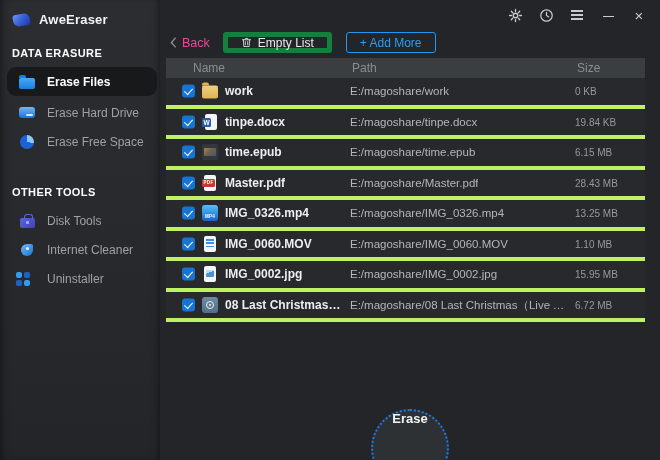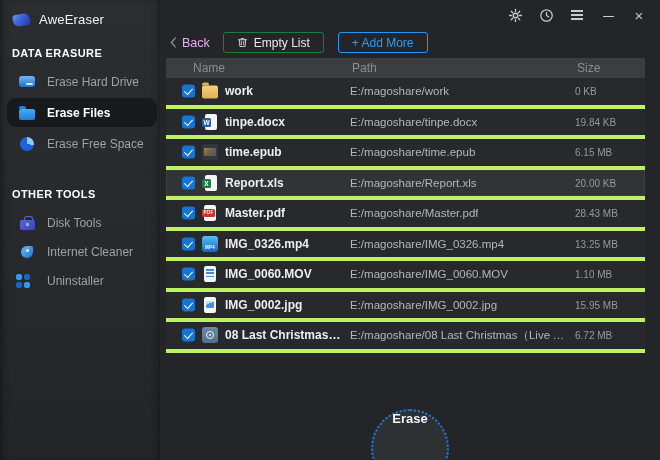--- a/index.html
+++ b/index.html
@@ -11,21 +11,21 @@
   }
 
   
   .sidebar {
     position:absolute; left:0; top:0; width:160px; height:460px;
     background:linear-gradient(180deg,#2b2d30 0%, #28292c 55%, #242528 100%);
     box-shadow:inset -6px 0 8px -6px rgba(0,0,0,.55), inset 8px 0 10px -8px rgba(0,0,0,.6);
     z-index:2;
   }
   .logo-row { display:flex; align-items:center; gap:9px; padding:9px 0 0 12px; height:30px; }
-  .logo-title { font-size:13px; color:#f2f3f4; font-weight:normal; letter-spacing:.2px; }
+  .logo-title { font-size:13px; color:#f2f3f4; font-weight:bold; letter-spacing:.2px; }
   .section-label { font-size:11px; font-weight:bold; color:#fdfdfd; letter-spacing:.4px; padding-left:12px; }
   .sec1-label { margin-top:17px; }
   .sec2-label { margin-top:30px; }
   .side-items { margin-top:8px; }
   .side-item {
     display:flex; align-items:center; gap:11px; height:29px;
     padding-left:18px; color:#9fa1a4; font-size:12px; cursor:default;
   }
   .side-item.selected {
     background:#17191b; border-radius:9px; margin:2px 3px 2px 7px;
@@ -63,24 +63,24 @@
   
   .win-controls { position:absolute; top:6px; right:12px; display:flex; align-items:center; gap:13px; z-index:3; }
   .wc { width:18px; height:18px; display:flex; align-items:center; justify-content:center; cursor:default; }
   .menu-lines { display:flex; flex-direction:column; gap:2.5px; }
   .menu-lines i { display:block; width:12px; height:1.6px; background:#c9cbce; }
   .min-line { display:block; width:11px; height:1.8px; background:#c9cbce; margin-top:3px; }
   .close-x { color:#c9cbce; font-size:15px; line-height:15px; }
 
   
   .toolbar { position:absolute; left:170px; top:32px; display:flex; align-items:center; gap:13px; z-index:2; }
-  .back-link { display:flex; align-items:center; gap:5px; color:#f0abfc; font-size:12.5px; cursor:default; }
+  .back-link { display:flex; align-items:center; gap:5px; color:#ec4899; font-size:12.5px; cursor:default; }
   .btn { display:flex; align-items:center; justify-content:center; gap:6px; height:21px;
     border-radius:3px; font-size:12px; padding:0 13px; background:transparent; cursor:default; }
-  .btn-empty { border:1px solid #15803d; color:#e8eaec; }
+  .btn-empty { border:5px solid #15803d; color:#e8eaec; }
   .btn-add { border:1px solid #2196f3; color:#2a9df4; margin-left:1px; }
 
   
   .thead { position:absolute; left:166px; top:58px; width:479px; height:20px;
     background:#3b3e41; color:#8b8e91; font-size:12px; z-index:1; }
   .thead span { position:absolute; top:3px; }
   .th-name { left:27px; } .th-path { left:186px; } .th-size { left:411px; }
 
   .tbody { position:absolute; left:166px; top:78px; width:479px; z-index:1; }
   .trow { position:relative; height:30.5px; background:#27292c; border-bottom:4px solid #bef264; }
@@ -172,31 +172,31 @@
   <div class="sidebar">
     <div class="logo-row">
       <span class="side-ico">
         <span class="shape" data-icon="eraser-logo"></span>
       </span>
       <span class="logo-title">AweEraser</span>
     </div>
 
     <div class="section-label sec1-label">DATA ERASURE</div>
     <div class="side-items">
+      <div class="side-item selected">
+        <span class="side-ico">
+          <span class="shape" data-icon="folder-blue"></span>
+        </span>
+        <span>Erase Files</span>
+      </div>
       <div class="side-item">
         <span class="side-ico">
           <span class="shape" data-icon="drive-blue"></span>
         </span>
         <span>Erase Hard Drive</span>
-      </div>
-      <div class="side-item selected">
-        <span class="side-ico">
-          <span class="shape" data-icon="folder-blue"></span>
-        </span>
-        <span>Erase Files</span>
       </div>
       <div class="side-item">
         <span class="side-ico">
           <span class="shape" data-icon="pie-blue"></span>
         </span>
         <span>Erase Free Space</span>
       </div>
     </div>
 
     <div class="section-label sec2-label">OTHER TOOLS</div>
@@ -264,27 +264,20 @@
     </div>
 
     <div class="trow">
       <span class="cb"></span>
       <span class="ficon" data-icon="image-dark"></span>
       <span class="cell name">time.epub</span>
       <span class="cell path">E:/magoshare/time.epub</span>
       <span class="cell size">6.15 MB</span>
     </div>
 
-    <div class="trow hl">
-      <span class="cb"></span>
-      <span class="ficon" data-icon="excel"></span>
-      <span class="cell name">Report.xls</span>
-      <span class="cell path">E:/magoshare/Report.xls</span>
-      <span class="cell size">20.00 KB</span>
-    </div>
 
     <div class="trow">
       <span class="cb"></span>
       <span class="ficon" data-icon="pdf"></span>
       <span class="cell name">Master.pdf</span>
       <span class="cell path">E:/magoshare/Master.pdf</span>
       <span class="cell size">28.43 MB</span>
     </div>
 
     <div class="trow">

